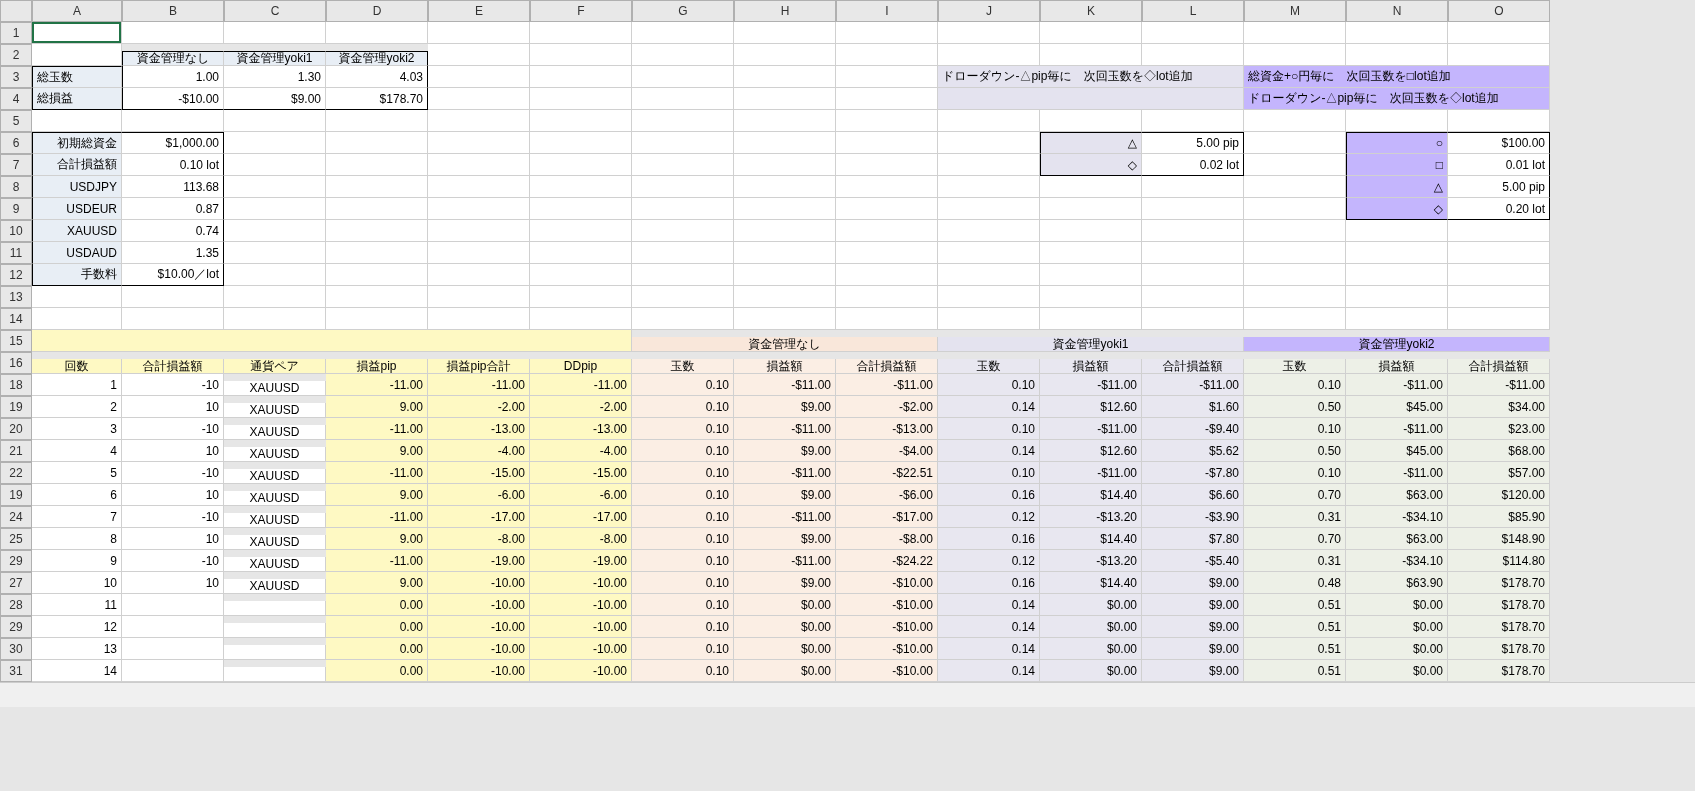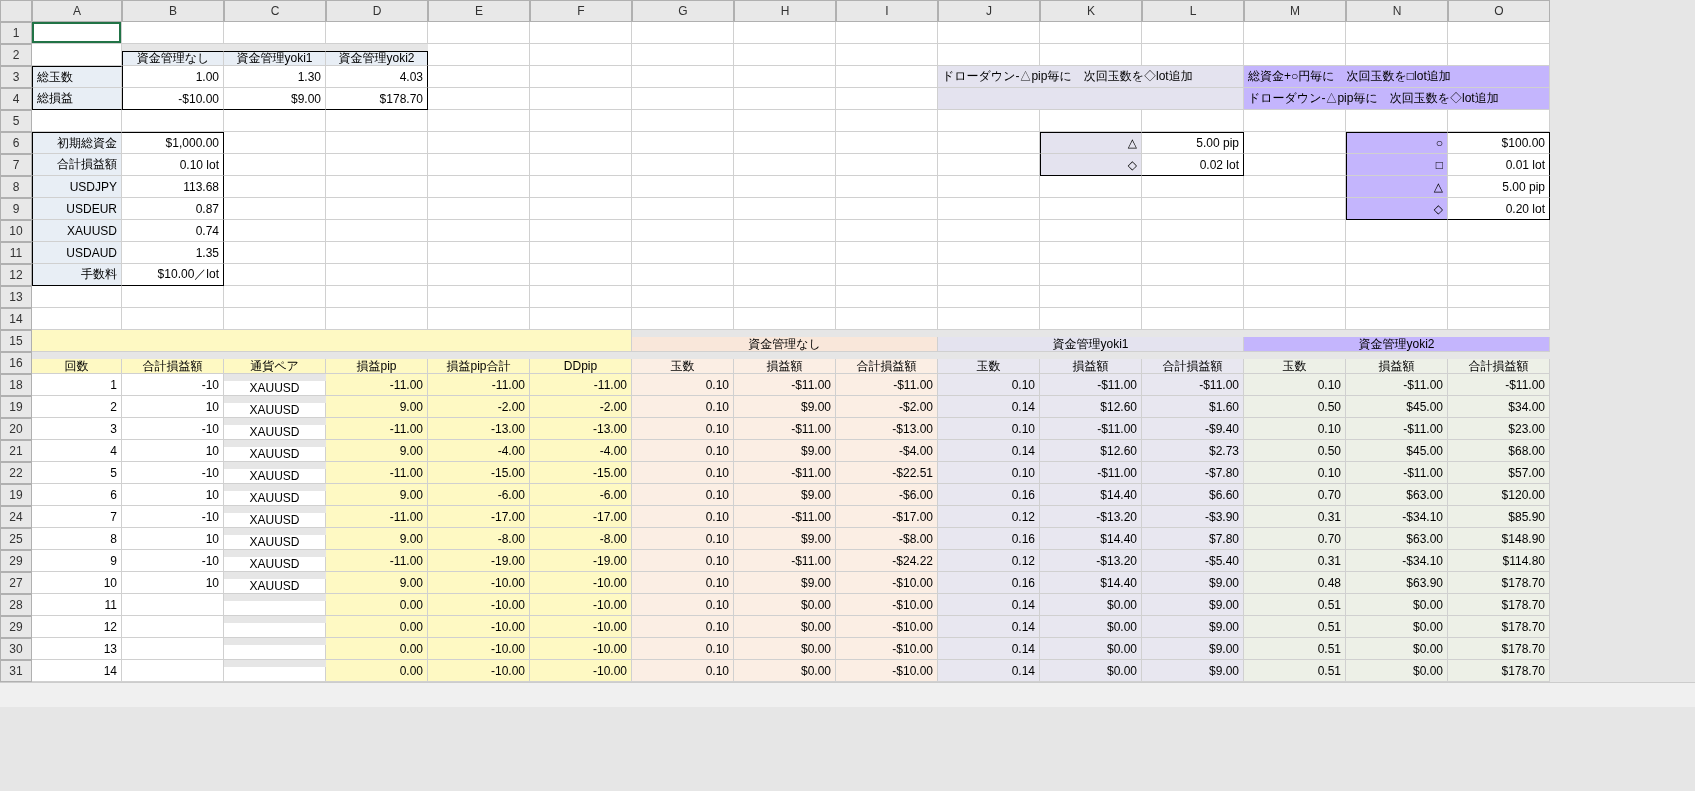--- a/index.html
+++ b/index.html
@@ -334,21 +334,21 @@
     <div class="cell r">10</div>
     <div class="cell c">XAUUSD</div>
     <div class="cell pale r">9.00</div>
     <div class="cell pale r">-4.00</div>
     <div class="cell pale r">-4.00</div>
     <div class="cell paleorange r">0.10</div>
     <div class="cell paleorange r">$9.00</div>
     <div class="cell paleorange r">-$4.00</div>
     <div class="cell palepurple r">0.14</div>
     <div class="cell palepurple r">$12.60</div>
-    <div class="cell palepurple r">$2.73</div>
+    <div class="cell palepurple r">$5.62</div>
     <div class="cell palegreen r">0.50</div>
     <div class="cell palegreen r">$45.00</div>
     <div class="cell palegreen r">$68.00</div>
     <div class="rowhdr">22</div>
     <div class="cell r">5</div>
     <div class="cell r">-10</div>
     <div class="cell c">XAUUSD</div>
     <div class="cell pale r">-11.00</div>
     <div class="cell pale r">-15.00</div>
     <div class="cell pale r">-15.00</div>

